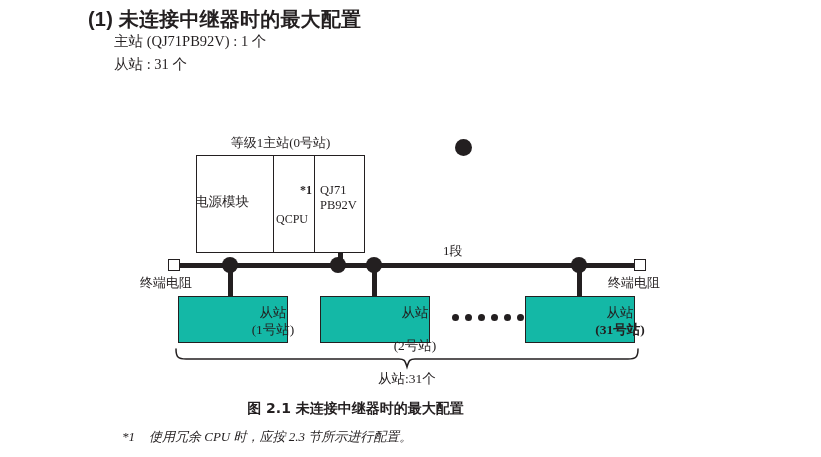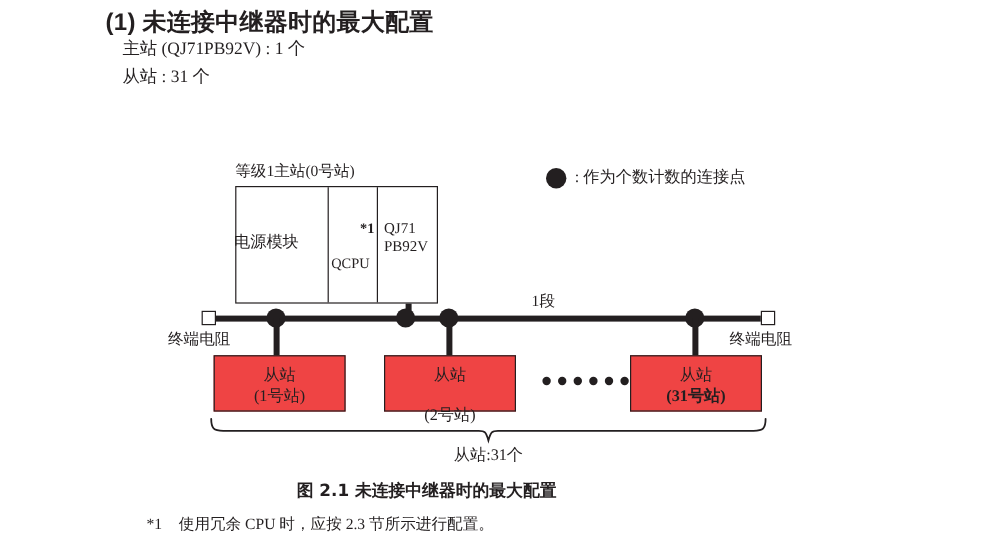--- a/index.html
+++ b/index.html
@@ -28,41 +28,42 @@
     font-family: Liberation Sans, sans-serif;
     font-weight: bold;
     font-size: 20px;
     line-height: 22px;
     letter-spacing: 0.2px;
     white-space: nowrap;
   }
   .spec-line {
     font-size: 14.5px;
     line-height: 23px;
-    margin-left: 14px;
+    margin-left: 26px;
     white-space: nowrap;
   }
 
   
   #diagram {
     position: absolute;
     left: 0;
     top: 0;
     width: 821px;
     height: 457px;
     pointer-events: none;
   }
   #diagram * { pointer-events: auto; }
 
   
   .box {
     position: absolute;
     border: 1.3px solid #231f20;
     box-sizing: border-box;
-    background: #ef4444;
+    background: #14b8a6;
+    padding-left: 40px;
   }
   .box-label {
     position: absolute;
     width: 100%;
     text-align: center;
     font-size: 13.5px;
     line-height: 17px;
     white-space: nowrap;
   }
 
@@ -82,21 +83,21 @@
     top: 0;
     width: 0;
     height: 100%;
     border-left: 1.4px solid #231f20;
   }
   #master-caption {
     position: absolute;
     left: 196px;
     top: 134px;
     width: 169px;
-    text-align: left;
+    text-align: center;
     font-size: 13px;
     white-space: nowrap;
   }
   #power-module-label {
     position: absolute;
     left: 184px;
     top: 193px;
     width: 76px;
     text-align: center;
     font-size: 13.5px;
@@ -231,35 +232,35 @@
     font-weight: bold;
     font-size: 14px;
     white-space: nowrap;
   }
   #footnote {
     position: absolute;
     left: 122px;
     top: 428px;
     font-size: 13px;
     white-space: nowrap;
+    font-style: italic;
   }
   #footnote .fn-mark { margin-right: 14px; }
 </style>
 </head>
 <body>
 
 <div id="heading-section">
   <div id="section-title">(1) 未连接中继器时的最大配置</div>
   <div class="spec-line">主站 (QJ71PB92V) : 1 个</div>
   <div class="spec-line">从站 : 31 个</div>
 </div>
 
 <div id="legend">
   <span id="legend-dot"></span>
-  <span>: 作为个数计数的连接点</span>
 </div>
 
 <div id="diagram">
 
   <div id="master-caption">等级1主站(0号站)</div>
 
   <div id="master-assembly">
     <span class="mod-divider" style="left:76px;"></span>
     <span class="mod-divider" style="left:117px;"></span>
   </div>

